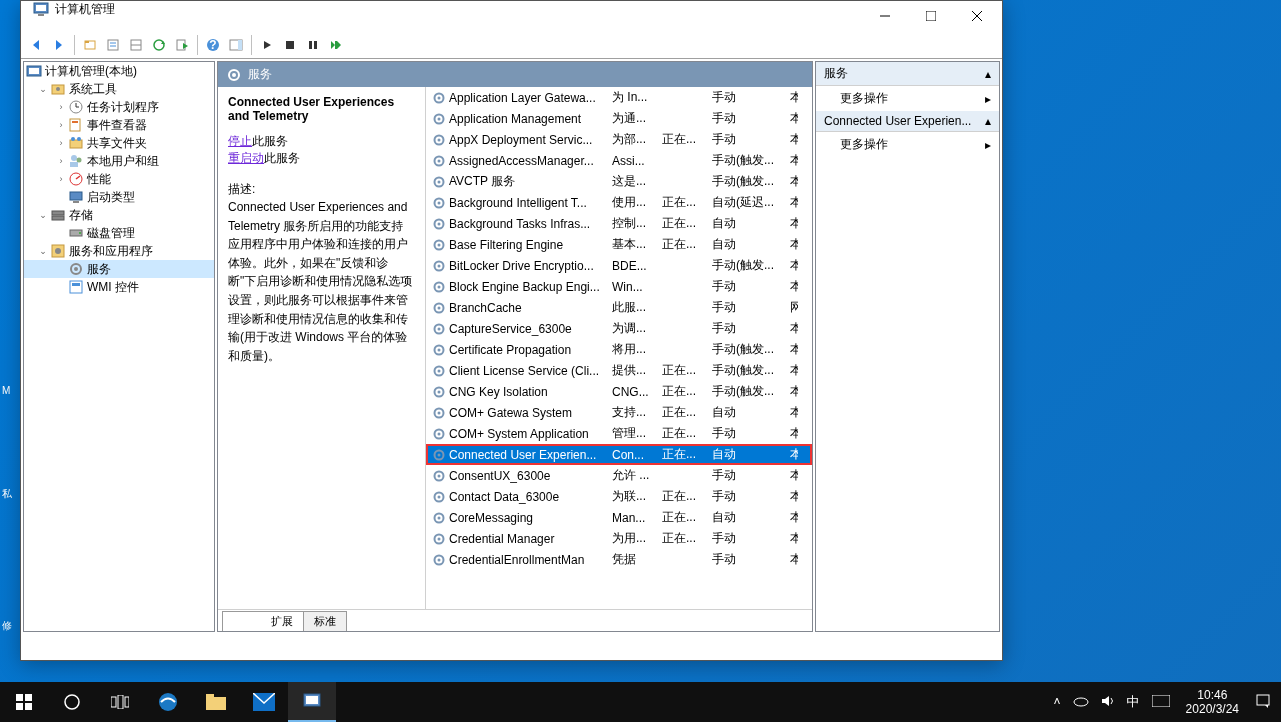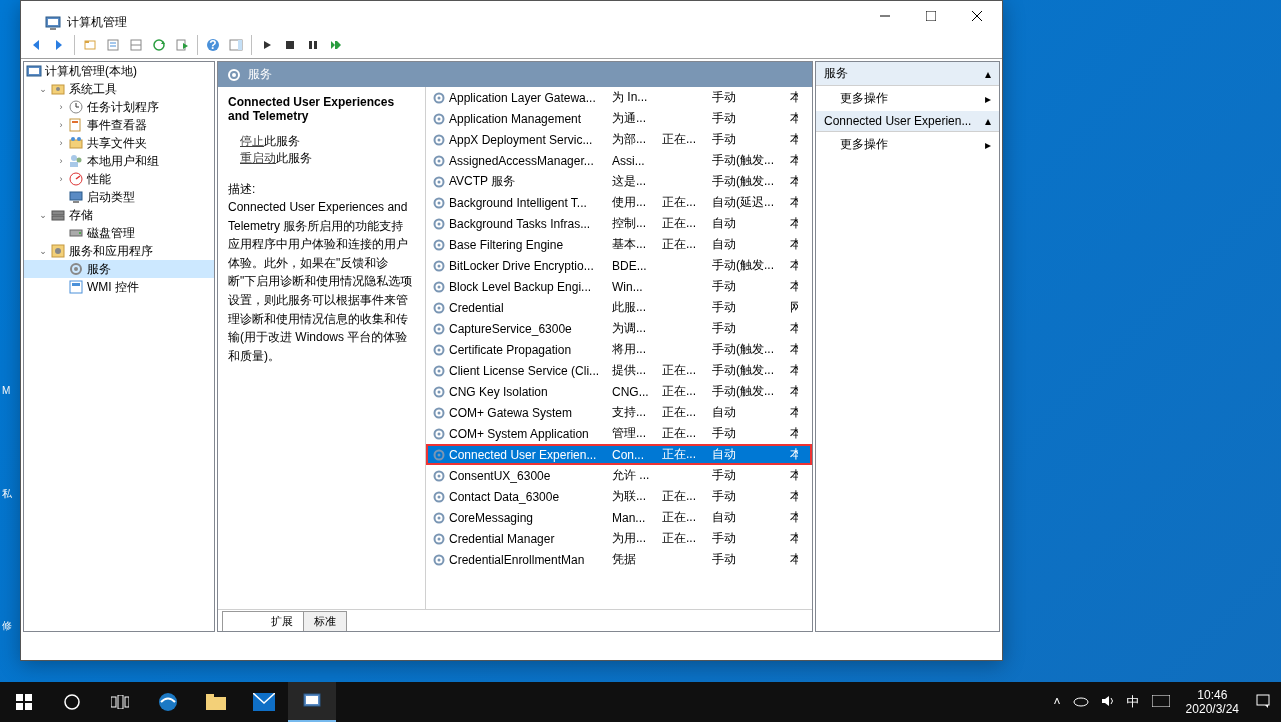--- a/index.html
+++ b/index.html
@@ -1,38 +1,38 @@
 <!DOCTYPE html>
 <html><head>
 <meta charset="utf-8">
 <style>
 *{box-sizing:border-box;margin:0;padding:0;font-family:"Microsoft YaHei","Segoe UI",sans-serif;font-size:12px;}
 body{background:linear-gradient(135deg,#0078d4 0%,#106ebe 100%);width:1281px;height:722px;overflow:hidden;position:relative;}
 .window{position:absolute;left:20px;top:0;width:983px;height:661px;background:#fff;border:1px solid #555;box-shadow:0 4px 20px rgba(0,0,0,.3);}
-.titlebar{height:30px;display:flex;align-items:flex-end;padding:0 2px 0 24px;background:#fff;}
+.titlebar{height:30px;display:flex;align-items:flex-start;padding:0 2px 0 12px;background:#fff;}
 .titlebar-icon{width:16px;height:16px;margin-right:6px;}
 .titlebar-text{flex:1;font-size:12px;}
 .winbtn{width:46px;height:30px;display:flex;align-items:center;justify-content:center;}
 .menubar{height:23px;display:flex;align-items:center;padding:0 6px;border-bottom:1px solid #e0e0e0;}
 .menu-item{padding:2px 8px;}
 .toolbar{height:28px;display:flex;align-items:center;border-bottom:1px solid #a0a0a0;padding:0 4px;gap:1px;}
 .tbtn{width:22px;height:22px;display:flex;align-items:center;justify-content:center;border:1px solid transparent;}
 .tsep{width:1px;height:20px;background:#c0c0c0;margin:0 3px;}
 .content{display:flex;height:575px;}
 .tree{width:192px;border:1px solid #828790;margin:2px;overflow:auto;background:#fff;}
 .tree-item{display:flex;align-items:center;height:18px;padding:0 2px;white-space:nowrap;}
 .tree-item.sel{background:#cce8ff;}
 .tree-toggle{width:14px;text-align:center;font-size:9px;color:#666;}
 .tree-icon{width:16px;height:16px;margin-right:3px;flex-shrink:0;}
 .center{flex:1;border:1px solid #828790;margin:2px 0 2px 0;display:flex;flex-direction:column;overflow:hidden;}
 .center-header{background:linear-gradient(#7a96b4,#7a96b4);color:#fff;padding:4px 8px;display:flex;align-items:center;}
 .center-body{flex:1;display:flex;overflow:hidden;}
 .desc-pane{width:208px;padding:8px 10px;border-right:1px solid #d0d0d0;overflow:auto;}
 .desc-title{font-weight:bold;margin-bottom:10px;}
-.desc-link{color:#404040;text-decoration:underline;margin-left:12px;}
+.desc-link{color:#6d28d9;text-decoration:underline;}
 .list-pane{flex:1;display:flex;flex-direction:column;overflow:hidden;}
 .list-header{display:flex;height:22px;border-bottom:1px solid #d0d0d0;}
 .lh{padding:3px 6px;border-right:1px solid #e0e0e0;white-space:nowrap;overflow:hidden;position:relative;}
 .lh.sort::after{content:"▴";position:absolute;left:50%;top:-2px;font-size:8px;color:#888;transform:translateX(-50%);}
 .list-rows{flex:1;overflow-y:scroll;overflow-x:hidden;}
 .row{display:flex;height:21px;align-items:center;}
 .row.sel{background:#0078d4;color:#fff;}
 .row.hl{outline:2px solid #e33;outline-offset:-2px;}
 .cell{padding:0 6px;white-space:nowrap;overflow:hidden;text-overflow:ellipsis;display:flex;align-items:center;}
 .svc-icon{width:14px;height:14px;margin-right:3px;flex-shrink:0;}
@@ -412,34 +412,34 @@
                 <div class="cell" style="width:50px"></div>
                 <div class="cell" style="width:78px">手动(触发...</div>
                 <div class="cell" style="width:14px">本</div>
               </div>
               <div class="row">
                 <div class="cell" style="width:180px">
                   <svg class="svc-icon" viewBox="0 0 14 14">
                     <circle cx="7" cy="7" r="4.5" fill="none" stroke="#7a96b4" stroke-width="2"></circle>
                     <circle cx="7" cy="7" r="1.5" fill="#7a96b4"></circle>
                   </svg>
-                  <span>Block Level Backup Engi...</span>
+                  <span>Block Engine Backup Engi...</span>
                 </div>
                 <div class="cell" style="width:50px">Win...</div>
                 <div class="cell" style="width:50px"></div>
                 <div class="cell" style="width:78px">手动</div>
                 <div class="cell" style="width:14px">本</div>
               </div>
               <div class="row">
                 <div class="cell" style="width:180px">
                   <svg class="svc-icon" viewBox="0 0 14 14">
                     <circle cx="7" cy="7" r="4.5" fill="none" stroke="#7a96b4" stroke-width="2"></circle>
                     <circle cx="7" cy="7" r="1.5" fill="#7a96b4"></circle>
                   </svg>
-                  <span>Credential</span>
+                  <span>BranchCache</span>
                 </div>
                 <div class="cell" style="width:50px">此服...</div>
                 <div class="cell" style="width:50px"></div>
                 <div class="cell" style="width:78px">手动</div>
                 <div class="cell" style="width:14px">网</div>
               </div>
               <div class="row">
                 <div class="cell" style="width:180px">
                   <svg class="svc-icon" viewBox="0 0 14 14">
                     <circle cx="7" cy="7" r="4.5" fill="none" stroke="#7a96b4" stroke-width="2"></circle>

